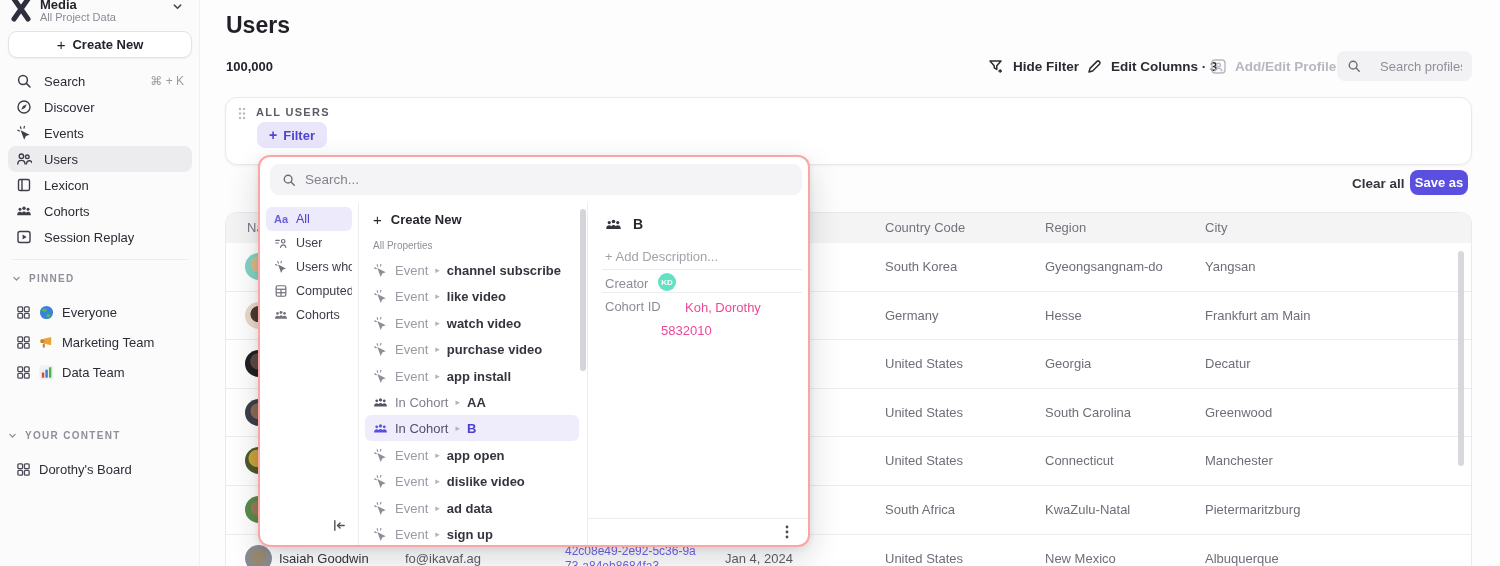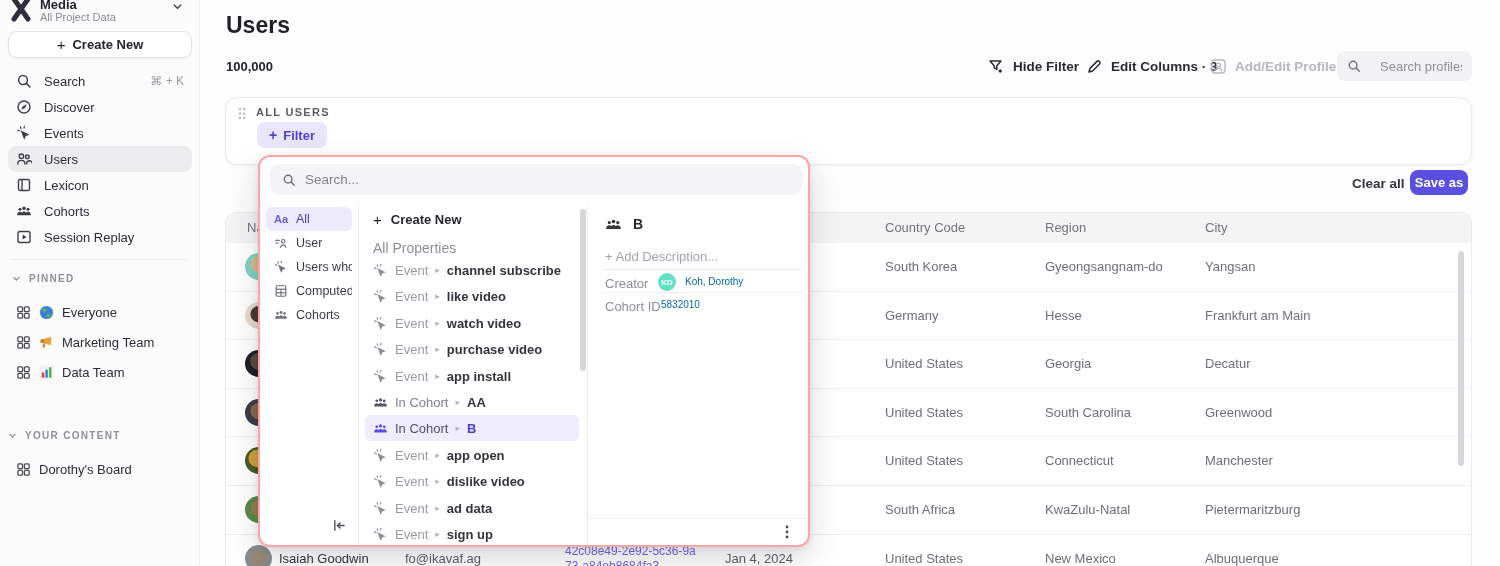--- a/index.html
+++ b/index.html
@@ -79,41 +79,41 @@
   .cat { position:absolute; left:6px; right:6px; height:24px; display:flex; align-items:center; gap:8px; padding-left:8px; border-radius:6px; font-size:12.5px; font-weight:500; color:#3c3c48; cursor:pointer; }
   .cat .cicon { width:14px; height:14px; color:#72727c; flex:none; display:flex; align-items:center; justify-content:center; }
   .cat .aa { font-size:11px; font-weight:600; color:#72727c; }
   .cat.sel { background:#edeafb; color:#4a41c8; }
   .cat.sel .aa { color:#6a61d6; }
   .cat-label { white-space:nowrap; overflow:hidden; }
   .collapse { position:absolute; left:72px; bottom:12px; width:15px; height:15px; color:#4f4f5a; cursor:pointer; }
   .plist { position:absolute; left:99px; top:46px; width:228px; bottom:0; }
   .pcreate { position:absolute; left:14px; top:4px; height:24px; display:flex; align-items:center; gap:9px; font-size:13px; font-weight:700; color:#26262e; cursor:pointer; }
   .pcreate .plus { font-size:15px; font-weight:500; }
-  .psec { position:absolute; left:14px; top:37px; font-size:14px; color:#8f8f99; }
+  .psec { position:absolute; left:14px; top:37px; font-size:10px; color:#8f8f99; }
   .pi { position:absolute; left:6px; right:8px; height:26px; display:flex; align-items:center; gap:7px; padding-left:8px; border-radius:6px; cursor:pointer; }
   .pi .picon { width:15px; height:15px; color:#8e8e98; flex:none; }
   .pi .prefix { font-size:13px; color:#9a9aa4; }
   .pi .arr { font-size:9px; color:#b3b3bc; }
   .pi .pname { font-size:13px; font-weight:600; color:#34343e; }
   .pi.cohort .picon { color:#55556a; }
   .pi.cohort .prefix { color:#80808e; }
   .pi.sel { background:#efecfb; }
   .pi.sel .picon { color:#5a50e0; }
   .pi.sel .prefix { color:#53506e; }
   .pi.sel .pname { color:#4b40cf; }
   .pscroll { position:absolute; left:320px; top:52px; width:6px; height:162px; background:#d4d4d9; border-radius:3px; }
   .pdetail { position:absolute; left:327px; top:46px; right:0; bottom:0; border-left:1px solid #ededf0; }
   .dtitle-icon { position:absolute; left:17px; top:13px; width:17px; height:17px; color:#35353f; }
   .dtitle { position:absolute; left:45px; top:13px; font-size:14px; font-weight:700; color:#26262e; }
   .ddesc { position:absolute; left:17px; top:46px; font-size:13px; color:#a3a3ac; cursor:pointer; }
   .ddiv { position:absolute; left:14px; right:6px; height:1px; background:#ededf0; }
   .drow-label { position:absolute; left:17px; font-size:13px; color:#8d8d97; }
   .kd-avatar { position:absolute; left:70px; width:18px; height:18px; border-radius:50%; background:#62e2c3; color:#fff; font-size:8px; font-weight:700; display:flex; align-items:center; justify-content:center; }
-  .drow-value { position:absolute; font-size:10px; color:#0369a1; }
+  .drow-value { position:absolute; font-size:13px; color:#ec4899;margin-top:24px; }
   .dots { position:absolute; right:14px; top:321px; width:14px; height:16px; color:#4a4a55; cursor:pointer; }
 </style>
 </head>
 <body>
 
 <aside class="sidebar">
   <span class="ws-logo">
     <svg width="28" height="30" viewBox="0 0 28 30">
         <g stroke="#2e2e3f" stroke-width="5" stroke-linecap="round">
           <line x1="7" y1="6" x2="21" y2="26"></line>

